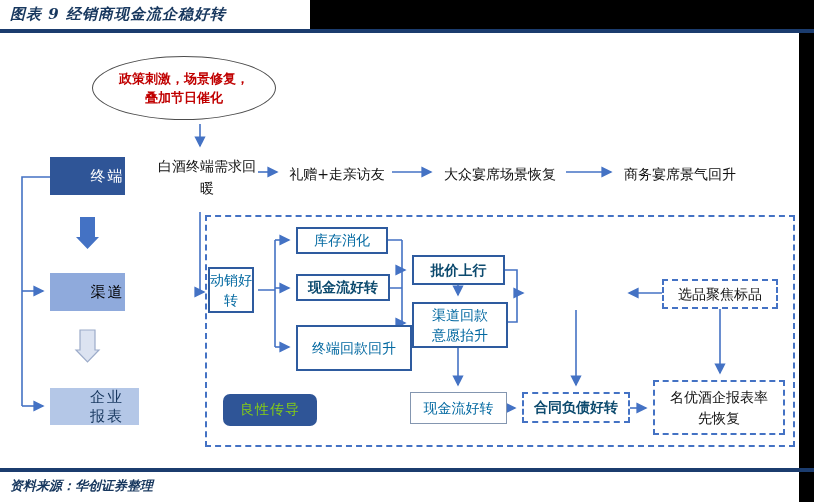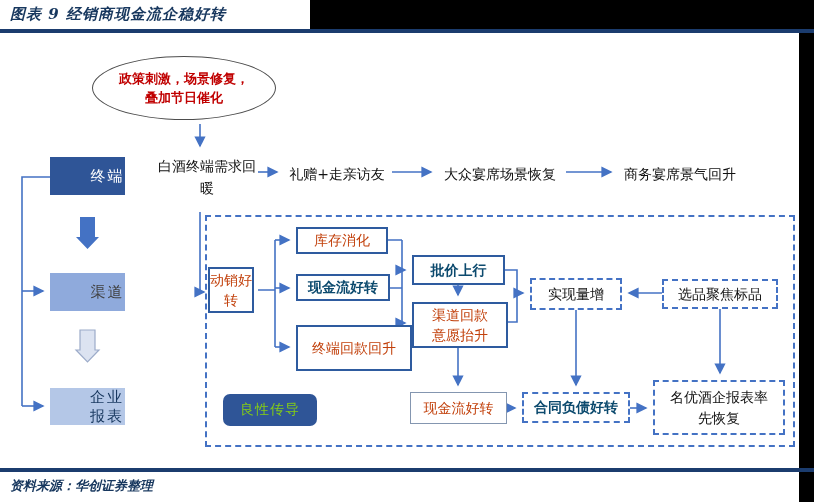--- a/index.html
+++ b/index.html
@@ -15,30 +15,30 @@
   #rule-bottom{top:468px;}
   #source{left:10px;top:477px;font-size:13px;font-weight:bold;font-style:italic;color:#17375E;white-space:nowrap;z-index:6;}
   
   #ellipse{left:92px;top:56px;width:184px;height:64px;border:1.5px solid #4d4d4d;border-radius:50%;
            display:flex;align-items:center;justify-content:center;text-align:center;
            font-size:13px;font-weight:bold;color:#C00000;line-height:1.5;padding:0 21px;box-sizing:border-box;}
   
   .flowtext{font-size:14px;color:#111;text-align:center;line-height:1.55;}
   
   .box{border:2px solid #2E5B9F;background:#fff;display:flex;align-items:center;justify-content:center;
-       text-align:center;font-size:14px;color:#c2410c;line-height:1.45;box-sizing:border-box;}
+       text-align:center;font-size:14px;color:#0369a1;line-height:1.45;box-sizing:border-box;}
   .box-dashed{border:2px dashed #4472C4;background:#fff;display:flex;align-items:center;justify-content:center;
        text-align:center;font-size:14px;color:#111;line-height:1.45;box-sizing:border-box;}
   .red{color:#0c4a6e;font-weight:bold;}
   #outer-dashed{left:205px;top:215px;width:590px;height:232px;border:2px dashed #4472C4;box-sizing:border-box;background:transparent;}
   
   .chainbox{display:flex;align-items:center;justify-content:center;font-size:15px;box-sizing:border-box;letter-spacing:2px;padding-left:40px;}
   #chain-terminal{left:50px;top:157px;width:75px;height:38px;background:#2F5597;color:#fff;}
-  #chain-channel{left:50px;top:273px;width:75px;height:38px;background:#8FAADC;color:#404040;}
-  #chain-report{left:50px;top:388px;width:75px;height:37px;background:#B4C7E7;color:#17375E;}
+  #chain-channel{left:50px;top:273px;width:75px;height:38px;background:#8FAADC;color:#000000;}
+  #chain-report{left:50px;top:388px;width:89px;height:37px;background:#B4C7E7;color:#17375E;}
   
   #legend{left:223px;top:394px;width:94px;height:32px;background:#2F5597;color:#84cc16;border-radius:7px;
           display:flex;align-items:center;justify-content:center;font-size:14px;letter-spacing:1px;}
   svg{position:absolute;left:0;top:0;z-index:2;}
   .lbl{z-index:3;}
 </style>
 </head>
 <body>
 
 <div id="stage">
@@ -112,21 +112,20 @@
   <div class="abs lbl flowtext" style="left:621px;top:164px;width:118px;">商务宴席景气回升</div>
 
   <div class="abs" id="outer-dashed"></div>
 
   <div class="abs lbl box" style="left:208px;top:267px;width:46px;height:46px;">动销好转</div>
   <div class="abs lbl box" style="left:296px;top:227px;width:92px;height:27px;">库存消化</div>
   <div class="abs lbl box red" style="left:296px;top:274px;width:94px;height:27px;">现金流好转</div>
   <div class="abs lbl box" style="left:296px;top:325px;width:116px;height:46px;padding:0 6px;">终端回款回升</div>
   <div class="abs lbl box red" style="left:412px;top:255px;width:93px;height:30px;">批价上行</div>
   <div class="abs lbl box" style="left:412px;top:302px;width:96px;height:46px;padding:0 16px;">渠道回款意愿抬升</div>
-  <div class="abs lbl box-dashed" style="left:530px;top:278px;width:92px;height:32px;">实现量增</div>
   <div class="abs lbl box-dashed" style="left:662px;top:279px;width:116px;height:30px;">选品聚焦标品</div>
   <div class="abs lbl box" style="left:410px;top:392px;width:97px;height:32px;border:1.5px solid #8496B0;">现金流好转</div>
   <div class="abs lbl box-dashed red" style="left:522px;top:392px;width:108px;height:31px;">合同负债好转</div>
   <div class="abs lbl box-dashed" style="left:653px;top:380px;width:132px;height:55px;padding:0 14px;">名优酒企报表率先恢复</div>
 
   <div class="abs lbl" id="legend">良性传导</div>
 
 </div>
 
 </body></html>

